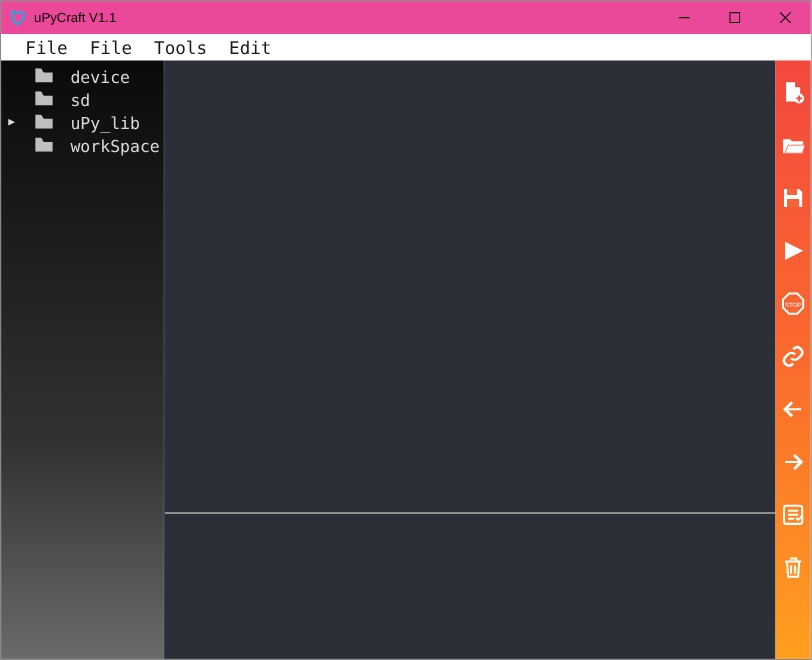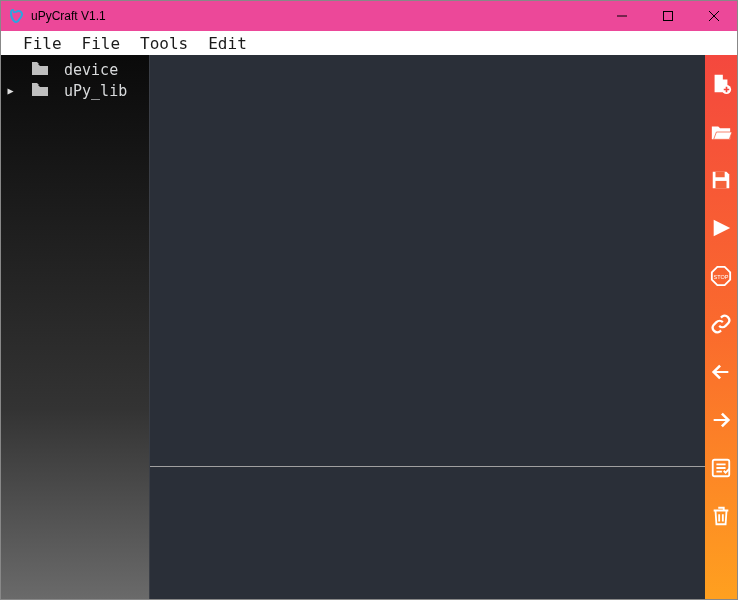--- a/index.html
+++ b/index.html
@@ -189,27 +189,45 @@
       <div class="tree-item">
         <span class="tree-arrow"></span>
         <span>
           <svg class="folder-ico" viewBox="0 0 16 13">
               <path d="M0 2 L6 2 L8 4 L16 4 L16 13 L0 13 Z M0 2 L0 0 L5 0 L7 2" fill="#bfbfbf"></path>
             </svg>
         </span>
         <span class="tree-label">device</span>
       </div>
       <div class="tree-item">
+        <span class="tree-arrow"></span>
+        <span>
+          <svg class="folder-ico" viewBox="0 0 16 13">
+              <path d="M0 2 L6 2 L8 4 L16 4 L16 13 L0 13 Z M0 2 L0 0 L5 0 L7 2" fill="#bfbfbf"></path>
+            </svg>
+        </span>
+        <span class="tree-label">sd</span>
+      </div>
+      <div class="tree-item">
         <span class="tree-arrow">▶</span>
         <span>
           <svg class="folder-ico" viewBox="0 0 16 13">
               <path d="M0 2 L6 2 L8 4 L16 4 L16 13 L0 13 Z M0 2 L0 0 L5 0 L7 2" fill="#bfbfbf"></path>
             </svg>
         </span>
         <span class="tree-label">uPy_lib</span>
+      </div>
+      <div class="tree-item">
+        <span class="tree-arrow"></span>
+        <span>
+          <svg class="folder-ico" viewBox="0 0 16 13">
+              <path d="M0 2 L6 2 L8 4 L16 4 L16 13 L0 13 Z M0 2 L0 0 L5 0 L7 2" fill="#bfbfbf"></path>
+            </svg>
+        </span>
+        <span class="tree-label">workSpace</span>
       </div>
     </div>
 
     <div class="main-area">
       <div class="editor"></div>
       <div class="divider-h"></div>
       <div class="console"></div>
     </div>
 
     <div class="toolbar">

